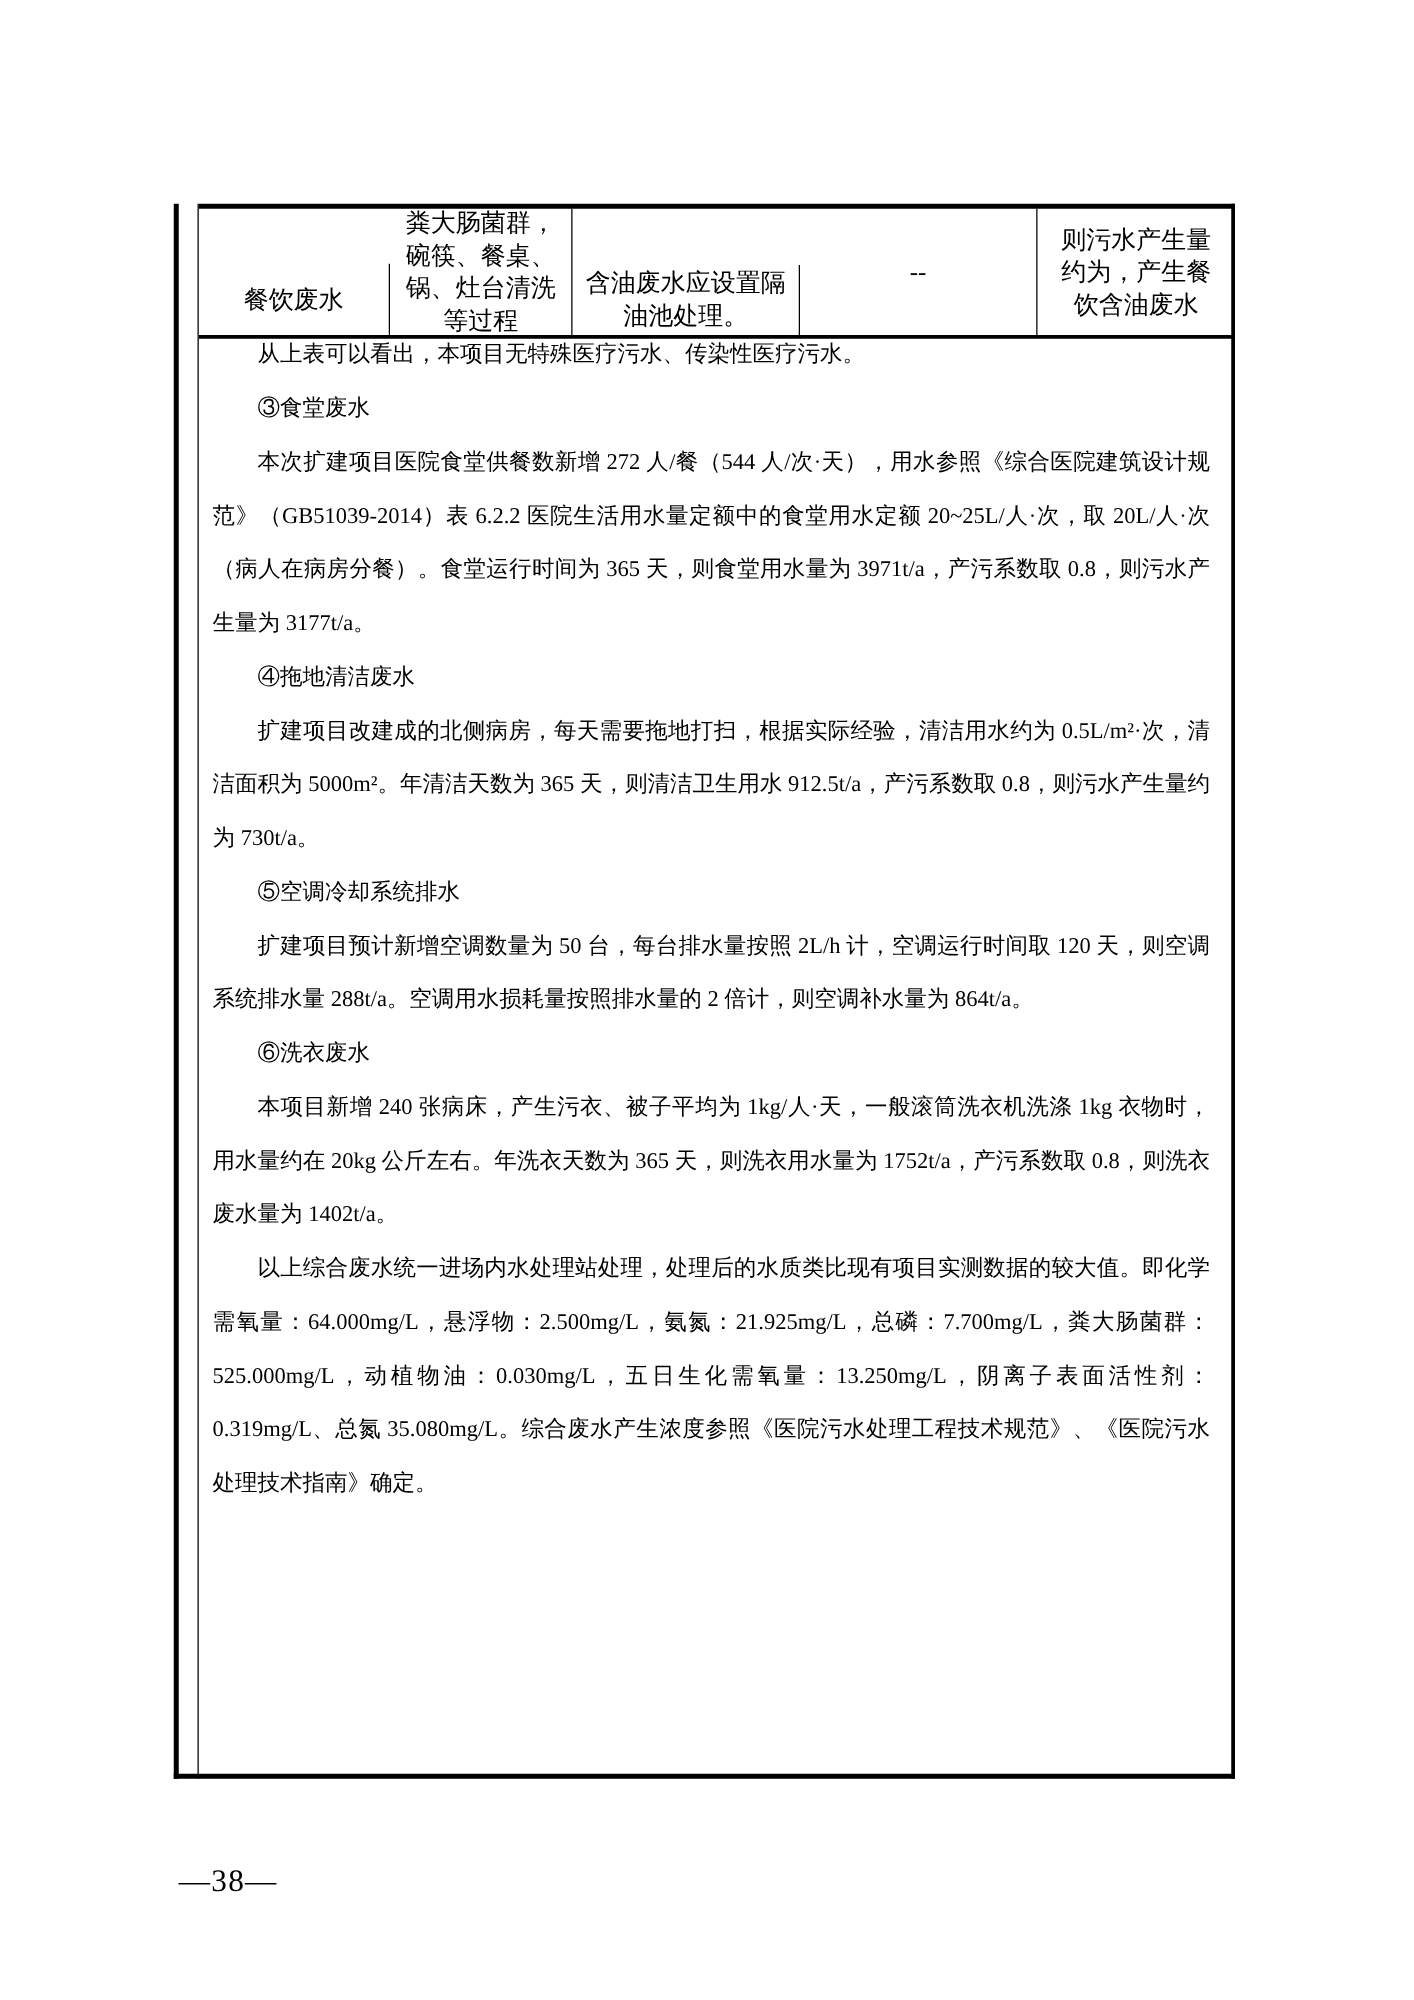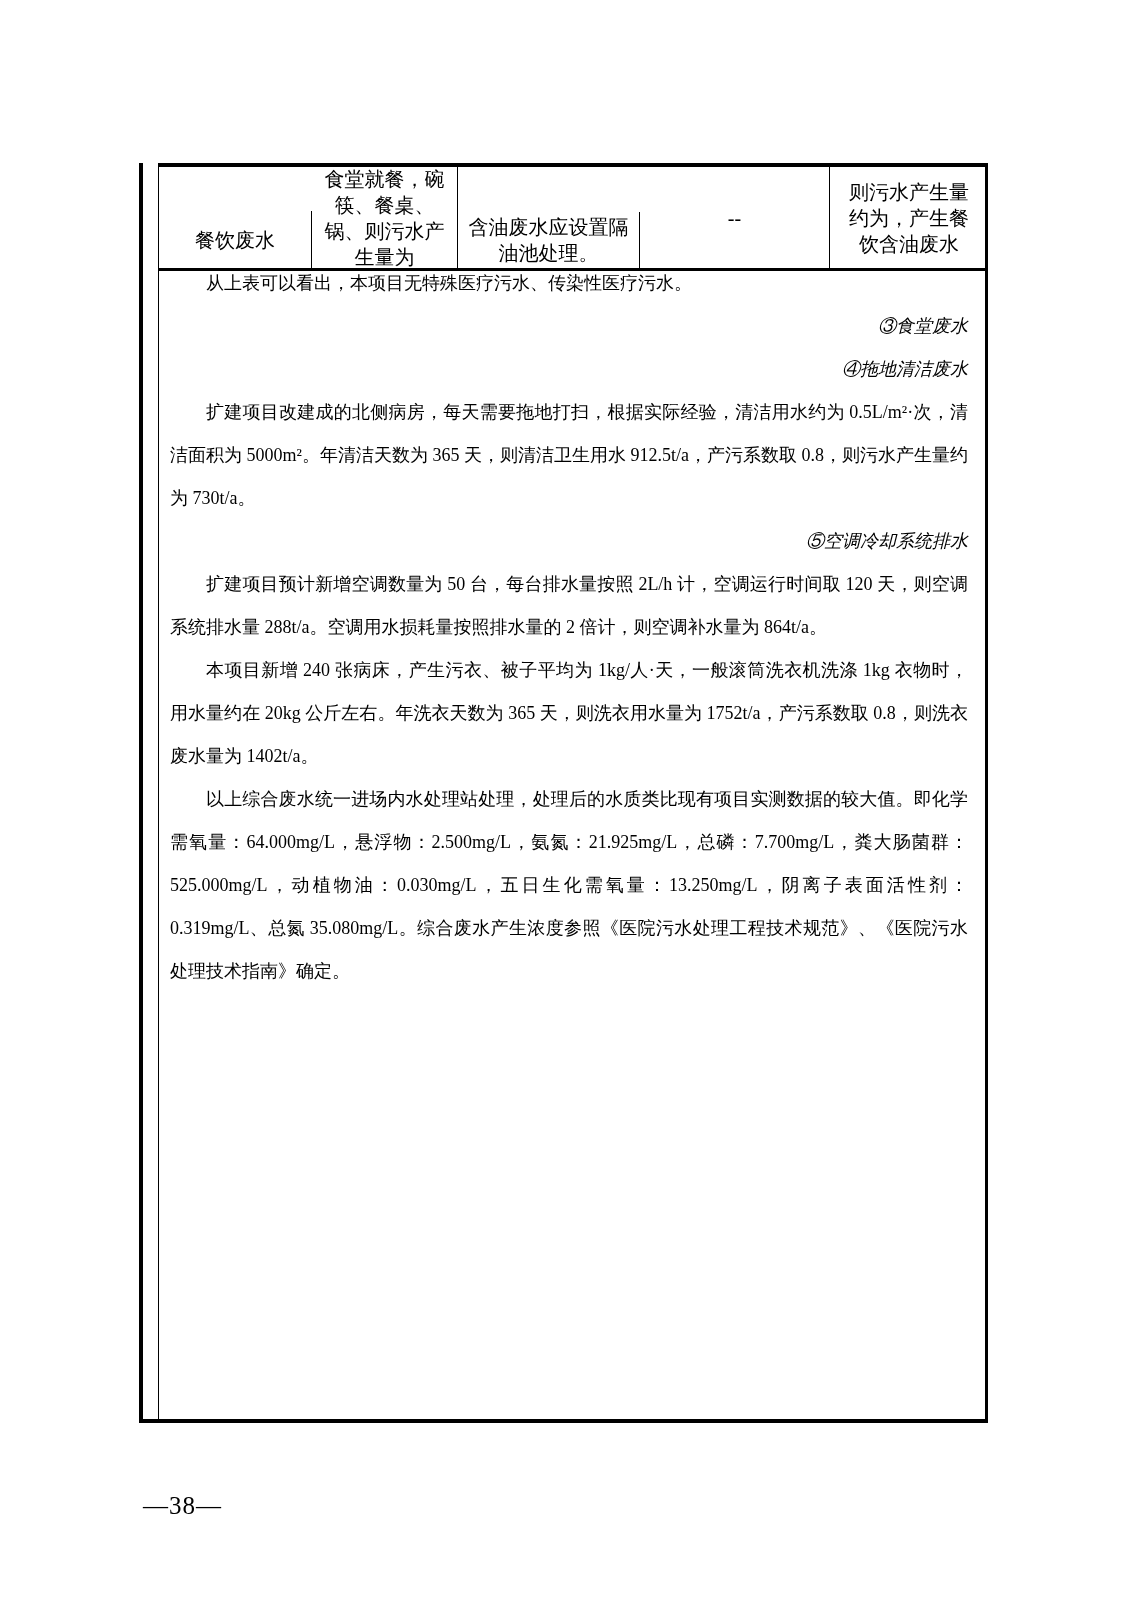--- a/index.html
+++ b/index.html
@@ -68,22 +68,21 @@
     width: 798px;
     font-size: 18px;
     line-height: 43px;
     text-align: justify;
   }
   .body-text p {
     text-indent: 2em;
     margin: 0;
   }
   .body-text p.heading {
-    text-align: right;
-    font-style: italic;
+    text-align: left;
   }
   
   .footer-pageno {
     position: absolute;
     left: 143px;
     top: 1492px;
     font-size: 25px;
     letter-spacing: 1px;
     text-align: right;
   }
@@ -91,32 +90,34 @@
 </head>
 <body>
 
 <div class="page">
 
   <div class="frame"></div>
   <div class="inner-rule"></div>
 
   <div class="tbl">
     <div class="cell c1">餐饮废水</div>
-    <div class="cell c2">食堂就餐，碗筷、餐桌、锅、则污水产生量为</div>
+    <div class="cell c2">粪大肠菌群，碗筷、餐桌、锅、灶台清洗等过程</div>
     <div class="cell c3">含油废水应设置隔油池处理。</div>
     <div class="cell c4">--</div>
     <div class="cell c5">则污水产生量约为，产生餐饮含油废水</div>
   </div>
 
   <div class="body-text">
     <p class="body">从上表可以看出，本项目无特殊医疗污水、传染性医疗污水。</p>
     <p class="heading">③食堂废水</p>
+    <p class="body">本次扩建项目医院食堂供餐数新增 272 人/餐（544 人/次·天），用水参照《综合医院建筑设计规范》（GB51039-2014）表 6.2.2 医院生活用水量定额中的食堂用水定额 20~25L/人·次，取 20L/人·次（病人在病房分餐）。食堂运行时间为 365 天，则食堂用水量为 3971t/a，产污系数取 0.8，则污水产生量为 3177t/a。</p>
     <p class="heading">④拖地清洁废水</p>
     <p class="body">扩建项目改建成的北侧病房，每天需要拖地打扫，根据实际经验，清洁用水约为 0.5L/m²·次，清洁面积为 5000m²。年清洁天数为 365 天，则清洁卫生用水 912.5t/a，产污系数取 0.8，则污水产生量约为 730t/a。</p>
     <p class="heading">⑤空调冷却系统排水</p>
     <p class="body">扩建项目预计新增空调数量为 50 台，每台排水量按照 2L/h 计，空调运行时间取 120 天，则空调系统排水量 288t/a。空调用水损耗量按照排水量的 2 倍计，则空调补水量为 864t/a。</p>
+    <p class="heading">⑥洗衣废水</p>
     <p class="body">本项目新增 240 张病床，产生污衣、被子平均为 1kg/人·天，一般滚筒洗衣机洗涤 1kg 衣物时，用水量约在 20kg 公斤左右。年洗衣天数为 365 天，则洗衣用水量为 1752t/a，产污系数取 0.8，则洗衣废水量为 1402t/a。</p>
     <p class="body">以上综合废水统一进场内水处理站处理，处理后的水质类比现有项目实测数据的较大值。即化学需氧量：64.000mg/L，悬浮物：2.500mg/L，氨氮：21.925mg/L，总磷：7.700mg/L，粪大肠菌群：525.000mg/L，动植物油：0.030mg/L，五日生化需氧量：13.250mg/L，阴离子表面活性剂：0.319mg/L、总氮 35.080mg/L。综合废水产生浓度参照《医院污水处理工程技术规范》、《医院污水处理技术指南》确定。</p>
   </div>
 
   <div class="footer-pageno">—38—</div>
 
 </div>
 
 </body></html>

